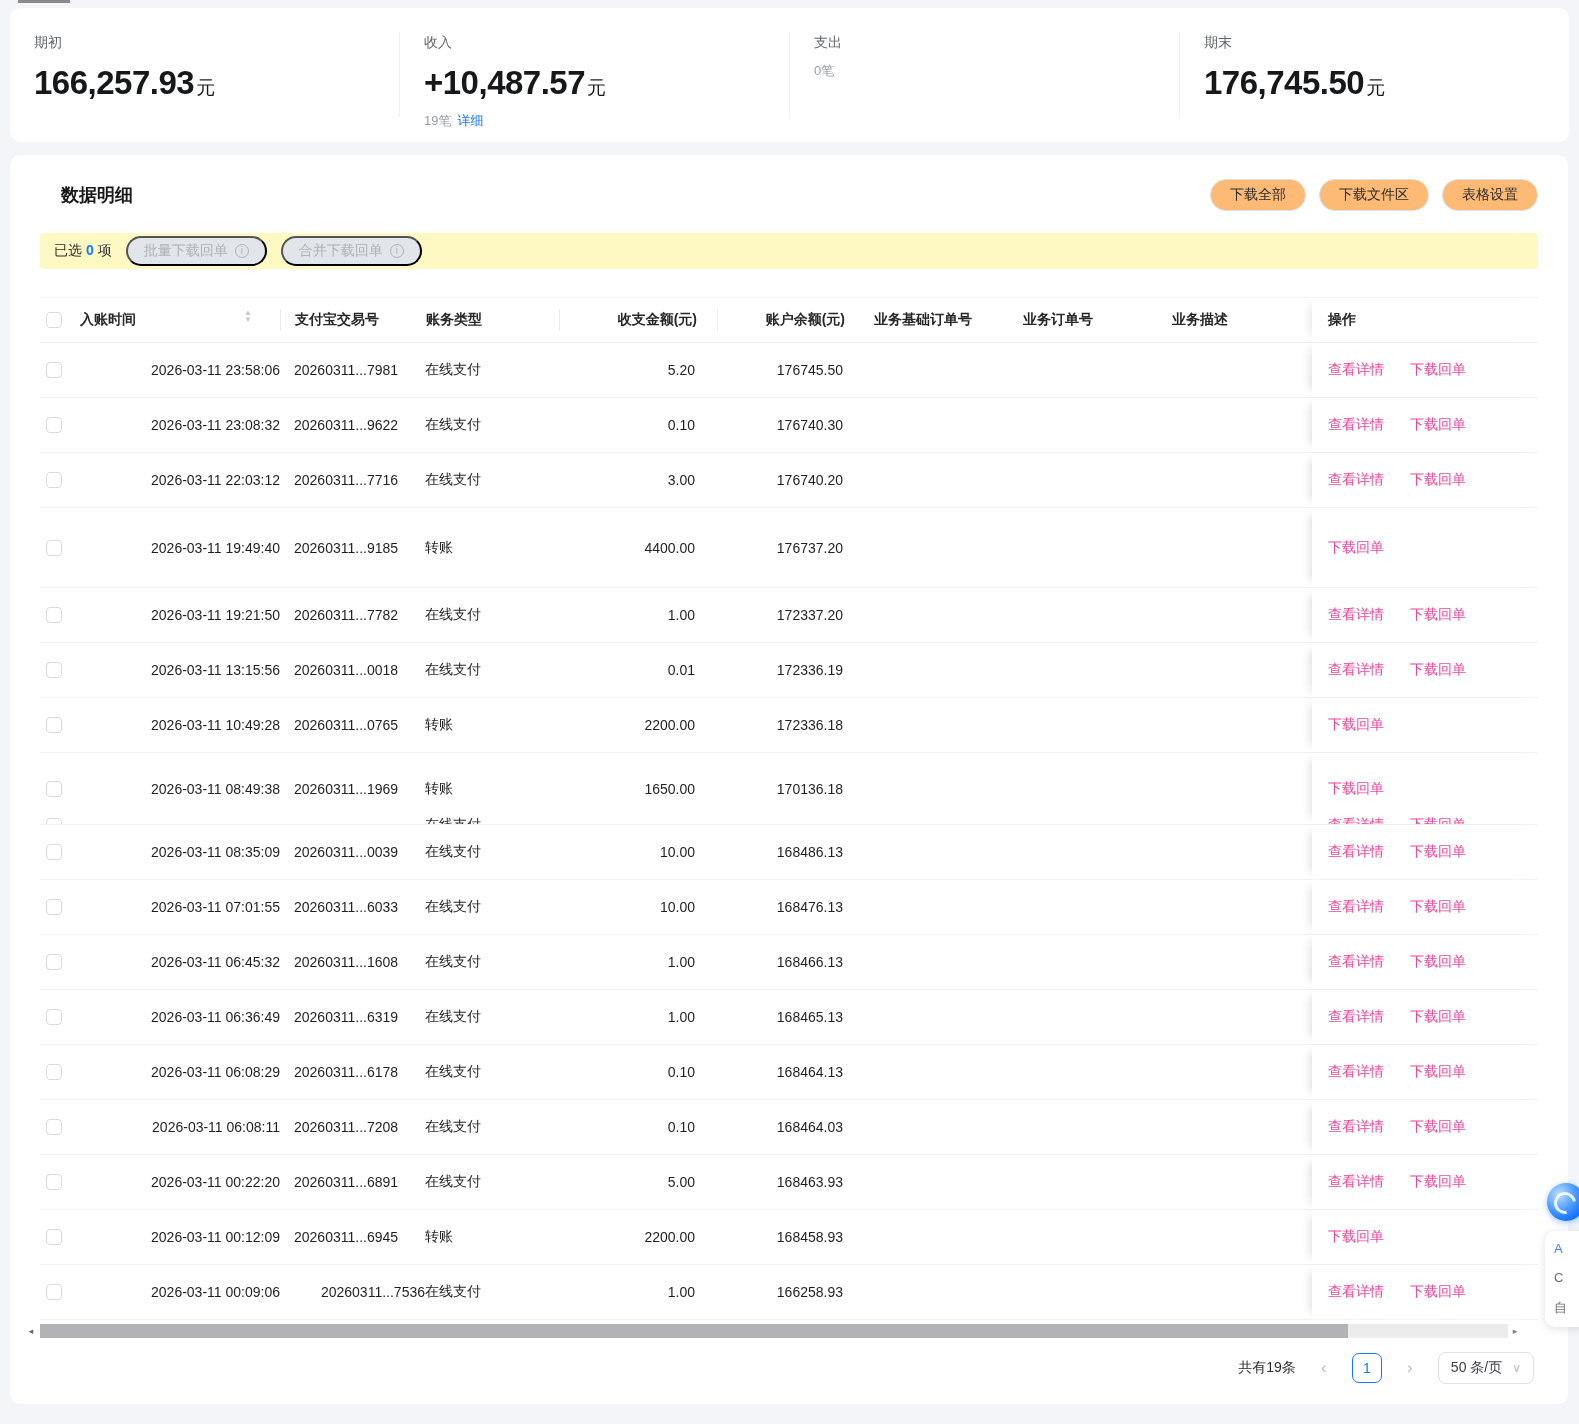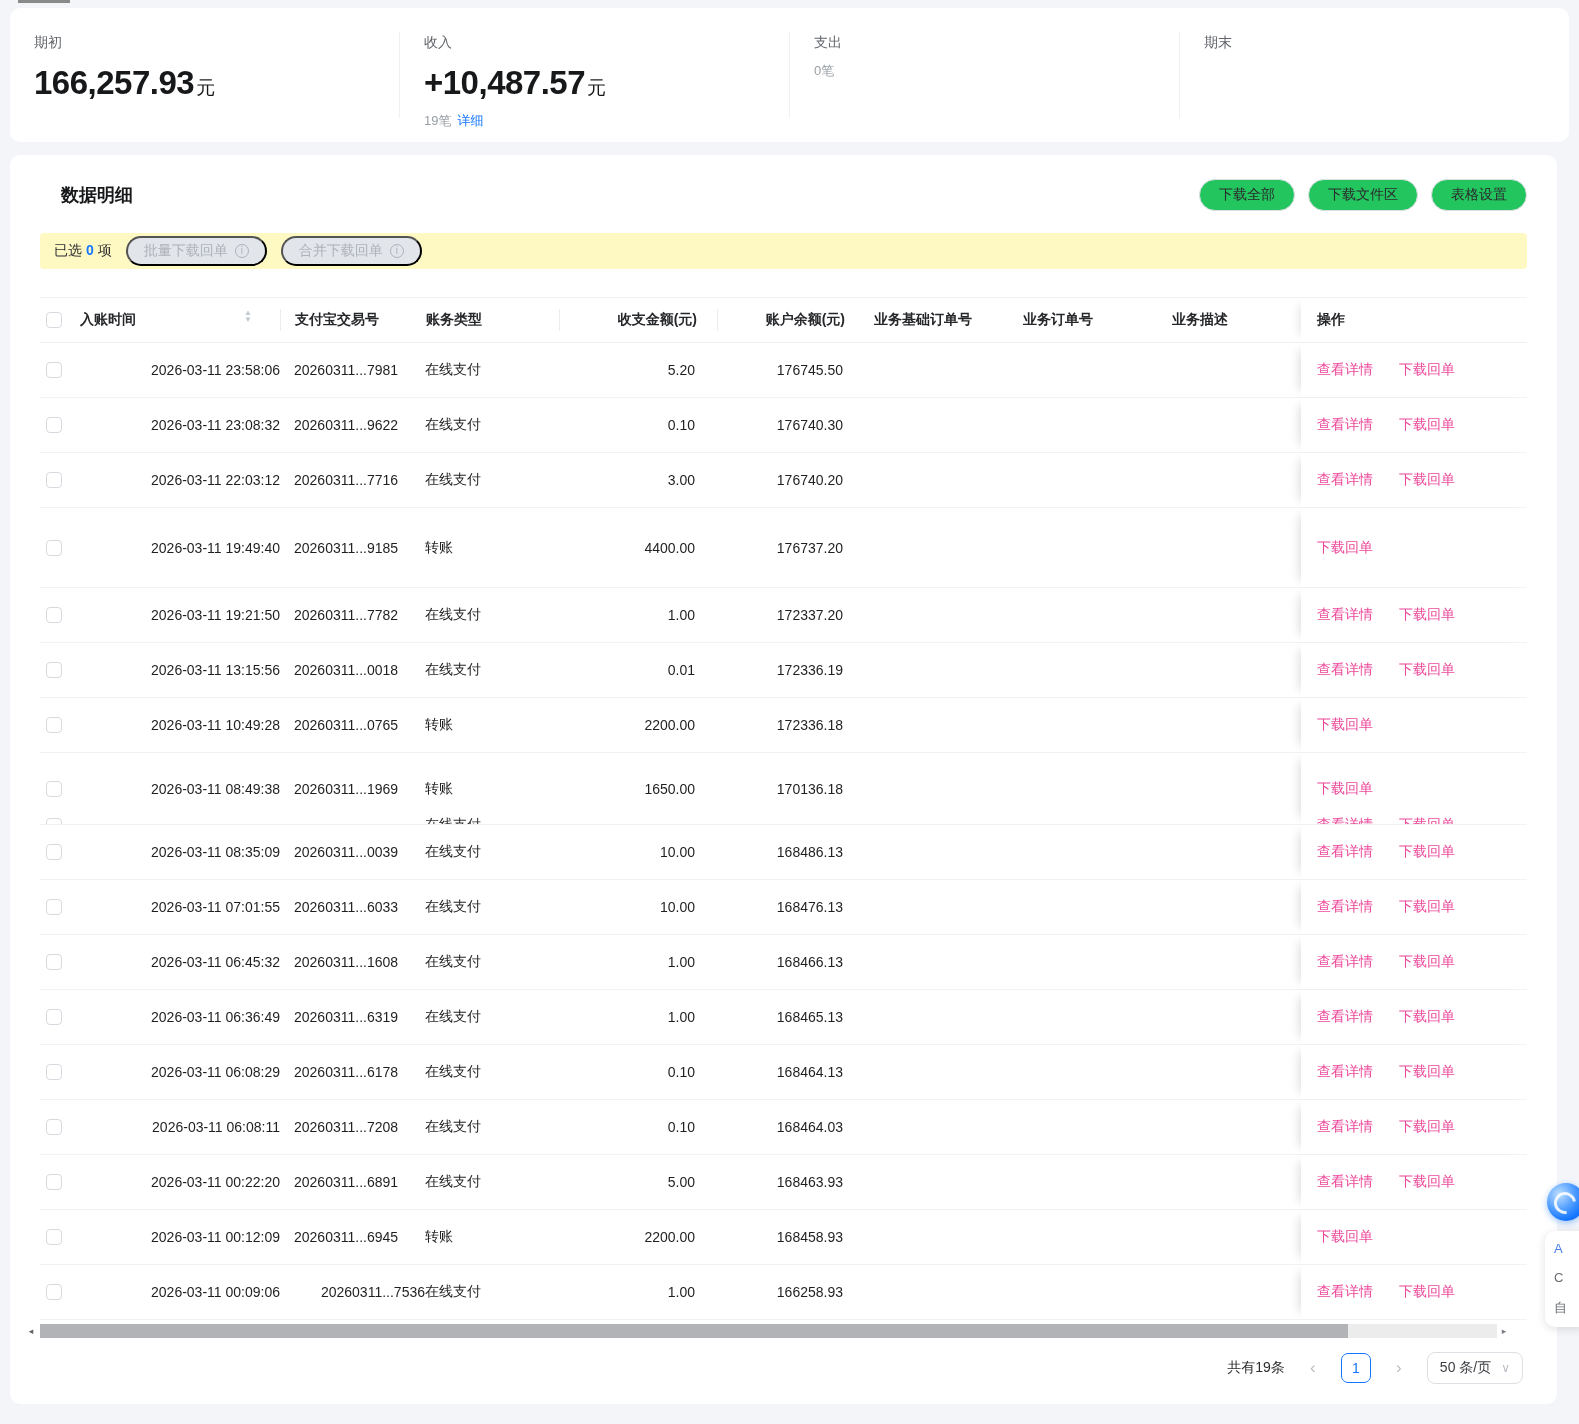--- a/index.html
+++ b/index.html
@@ -15,25 +15,25 @@
   .summary-card{position:absolute;left:10px;top:8px;right:10px;height:134px;background:#fff;border-radius:10px;display:flex;align-items:stretch;padding:24px 0;}
   .sum-col{flex:1;padding:2px 24px 0 24px;}
   .sum-col + .sum-col{border-left:1px solid #eef0f4;}
   .sum-label{font-size:14px;color:#5f6368;}
   .sum-value{margin-top:12px;font-size:33px;font-weight:600;color:#17181a;letter-spacing:-0.5px;white-space:nowrap;}
   .sum-unit{font-size:19px;font-weight:400;margin-left:2px;}
   .sum-sub{margin-top:10px;font-size:13px;color:#9aa0a6;height:16px;}
   .sum-link{color:#1677ff;margin-left:6px;cursor:pointer;}
 
   
-  .main-panel{position:absolute;left:10px;top:155px;right:22px;height:1249px;background:#fff;border-radius:10px;padding:0 30px;}
+  .main-panel{position:absolute;left:10px;top:155px;right:11px;height:1249px;background:#fff;border-radius:10px;padding:0 30px;}
   .panel-head{display:flex;justify-content:space-between;align-items:center;padding-top:24px;}
   .panel-title{font-size:18px;font-weight:600;color:#17181a;margin-left:21px;}
   .toolbar{display:flex;gap:13px;}
-  .pill-btn{height:32px;padding:0 19px;border:1px solid #dcdfe3;border-radius:16px;background:#22c55e;display:inline-flex;align-items:center;font-size:14px;color:#2b2c2e;cursor:pointer;white-space:nowrap;}
+  .pill-btn{height:32px;padding:0 19px;border:1px solid #dcdfe3;border-radius:16px;background:#fdba74;display:inline-flex;align-items:center;font-size:14px;color:#2b2c2e;cursor:pointer;white-space:nowrap;}
 
   .selection-bar{margin-top:22px;height:36px;background:#fef9c3;border-radius:4px;display:flex;align-items:center;padding:0 14px;gap:14px;}
   .sel-text{font-size:14px;color:#2b2c2e;}
   .sel-count{color:#1677ff;font-weight:700;padding:0 4px;}
   .pill-disabled{height:30px;padding:0 16px;border-radius:15px;background:#e2e5ea;color:#aeb2b9;display:inline-flex;align-items:center;gap:7px;font-size:14px;cursor:not-allowed;white-space:nowrap;}
   .info-i{width:14px;height:14px;border:1px solid #aeb2b9;border-radius:50%;display:inline-flex;align-items:center;justify-content:center;font-size:10px;line-height:1;font-style:normal;}
 
   
   .table-wrap{margin-top:28px;position:relative;}
   .thead{display:flex;align-items:center;height:46px;border-top:1px solid #f2f2f2;border-bottom:1px solid #f0f0f0;font-weight:600;color:#26272a;position:relative;background:#fff;}
@@ -102,20 +102,21 @@
     <div class="sum-label">收入</div>
     <div class="sum-value"><span>+10,487.57</span><span class="sum-unit">元</span></div>
     <div class="sum-sub"><span>19笔</span><span class="sum-link">详细</span></div>
   </div>
   <div class="sum-col">
     <div class="sum-label">支出</div>
     <div class="sum-sub"><span>0笔</span></div>
   </div>
   <div class="sum-col">
     <div class="sum-label">期末</div>
+    <div class="sum-value"><span>176,745.50</span><span class="sum-unit">元</span></div>
     <div class="sum-sub"></div>
   </div>
 </section>
 
 <section class="main-panel">
   <div class="panel-head">
     <h2 class="panel-title">数据明细</h2>
     <div class="toolbar">
       <button class="pill-btn">下载全部</button>
       <button class="pill-btn">下载文件区</button>

